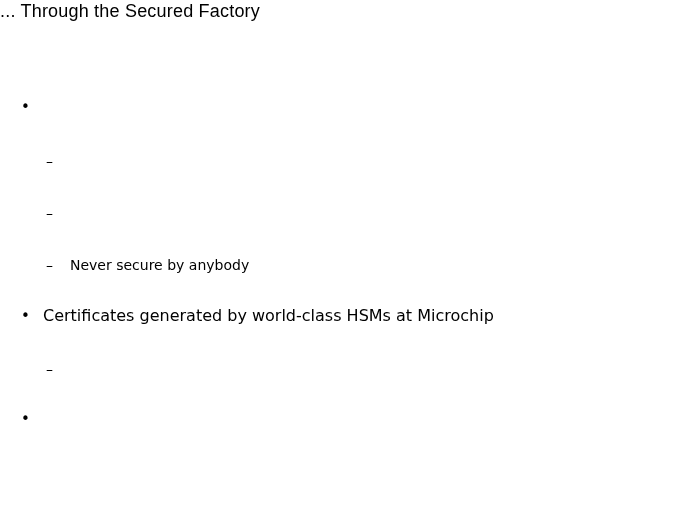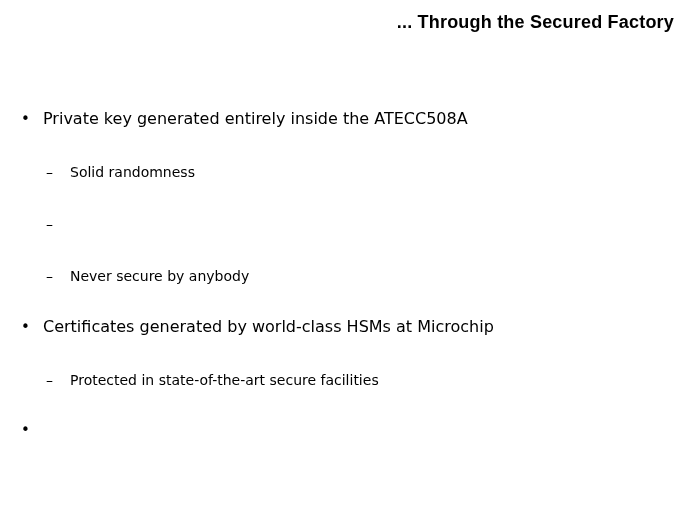--- a/index.html
+++ b/index.html
@@ -8,26 +8,25 @@
     width: 674px;
     height: 506px;
     margin: 0 auto;
     background: #ffffff;
     color: #000000;
     font-family: "DejaVu Sans", sans-serif;
     overflow: hidden;
   }
   .title {
     margin: 0;
-    padding-top: 11px;
-    text-align: right;
+    text-align: left;
     font-family: "Liberation Sans", sans-serif;
     font-size: 18px;
     line-height: 22px;
-    font-weight: bold;
+    font-weight: normal;
     letter-spacing: 0.2px;
     color: #000000;
   }
   .content {
     margin-top: 76px;
   }
   .row {
     display: flex;
     align-items: baseline;
     height: 52px;
@@ -58,45 +57,42 @@
 </head>
 <body>
 
 <div id="slide">
   <h1 class="title">... Through the Secured Factory</h1>
 
   <div class="content">
 
     <div class="row l1">
       <span class="marker">•</span>
-      <span class="text">Private key generated entirely inside the ATECC508A</span>
     </div>
 
     <div class="row l2">
       <span class="marker">–</span>
-      <span class="text">Solid randomness</span>
     </div>
 
     <div class="row l2">
       <span class="marker">–</span>
     </div>
 
     <div class="row l2">
       <span class="marker">–</span>
       <span class="text">Never secure by anybody</span>
     </div>
 
     <div class="row l1">
       <span class="marker">•</span>
       <span class="text">Certificates generated by world-class HSMs at Microchip</span>
     </div>
 
     <div class="row l2">
       <span class="marker">–</span>
-      <span class="text">Protected in state-of-the-art secure facilities</span>
     </div>
 
     <div class="row l1">
       <span class="marker">•</span>
     </div>
 
   </div>
 </div>
 
 </body></html>

